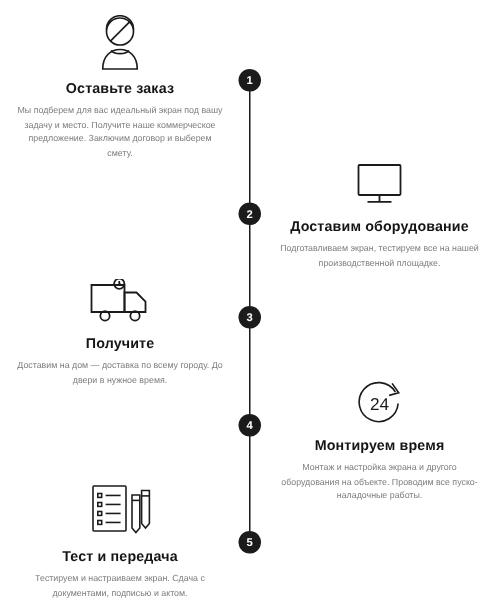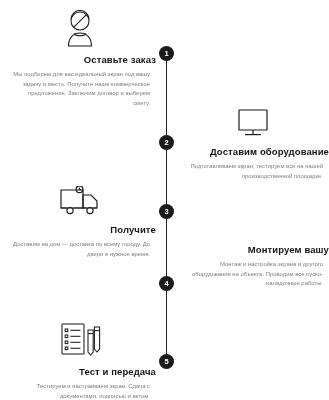--- a/index.html
+++ b/index.html
@@ -40,21 +40,21 @@
     font-size: 7.5px;
     font-weight: bold;
     line-height: 15px;
     text-align: center;
     letter-spacing: 0;
   }
   
   .step {
     position: absolute;
     width: 152px;
-    text-align: right;
+    text-align: center;
   }
   .step.left  { left: 4px; }
   .step.right { left: 177px; }
   .step-icon {
     height: 42px;
     display: flex;
     align-items: flex-end;
     justify-content: center;
     margin-bottom: 6px;
   }
@@ -122,21 +122,28 @@
         <path d="M4 22 L9.9 22 M16.1 22 L29.9 22 M36.1 22 L40 22"></path>
         <circle cx="22.5" cy="3.2" r="3.4"></circle>
         <path d="M22.5 1.4 L22.5 3.2 L24 4"></path>
       </svg>
     </div>
     <div class="step-title">Получите</div>
     <div class="step-desc">Доставим на дом — доставка по всему городу. До двери в нужное время.</div>
   </div>
 
   <div class="step right" style="top:244px">
-    <div class="step-title">Монтируем вашу</div>
+    <div class="step-icon">
+      <svg width="34" height="34" viewBox="0 0 34 34" fill="none" stroke="#1b1b1b" stroke-width="1.1">
+        <path d="M27.6 9.4 A13 13 0 1 0 29.4 17"></path>
+        <path d="M25.4 3.6 L29.8 9.9 L23.4 11.6"></path>
+        <text x="17" y="21.4" font-family="Liberation Sans, sans-serif" font-size="11.5" fill="#1b1b1b" stroke="none" text-anchor="middle">24</text>
+      </svg>
+    </div>
+    <div class="step-title">Монтируем время</div>
     <div class="step-desc">Монтаж и настройка экрана и другого оборудования на объекте. Проводим все пуско-наладочные работы.</div>
   </div>
 
   <div class="step left" style="top:318px">
     <div class="step-icon">
       <svg width="44" height="38" viewBox="0 0 44 38" fill="none" stroke="#1b1b1b" stroke-width="1.05">
         <rect x="4" y="2" width="22" height="30" rx="0.6"></rect>
         <rect x="7.2" y="7" width="2.6" height="2.6"></rect>
         <rect x="7.2" y="13" width="2.6" height="2.6"></rect>
         <rect x="7.2" y="19" width="2.6" height="2.6"></rect>

